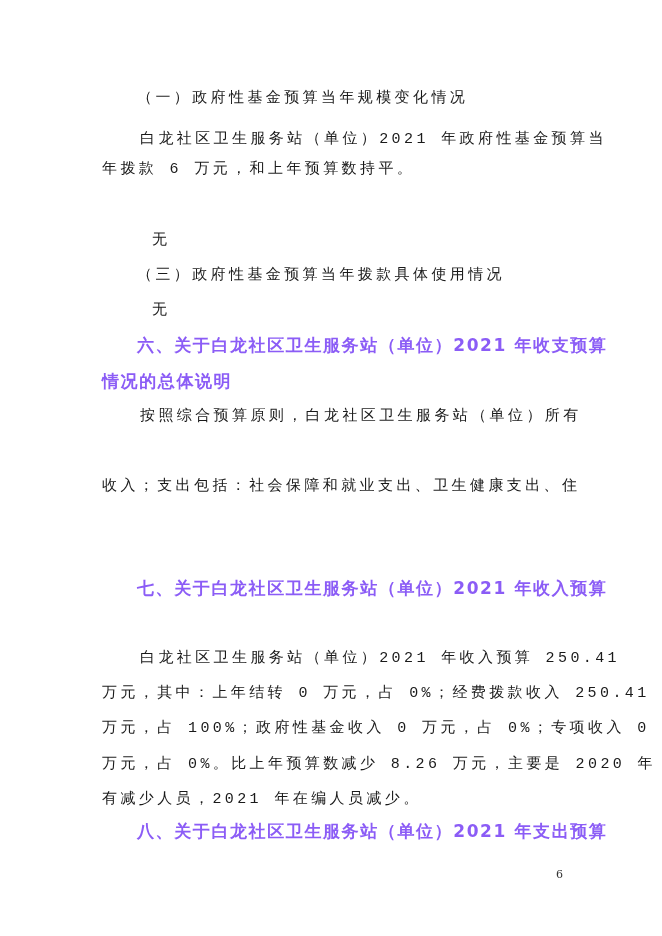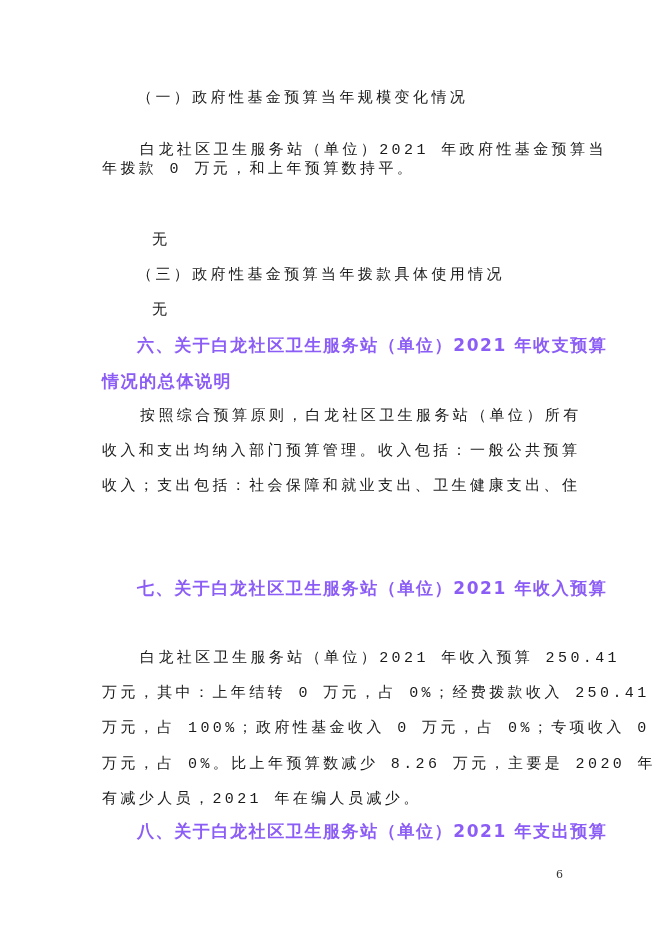--- a/index.html
+++ b/index.html
@@ -34,30 +34,29 @@
     font-family: "DejaVu Serif", "Liberation Serif", serif;
     font-size: 11px;
     color: #333;
   }
 </style>
 </head>
 <body>
 
 <div class="page">
   <div class="line sub" style="top:88px">（一）政府性基金预算当年规模变化情况</div>
-  <div class="line indent" style="top:140px">白龙社区卫生服务站（单位）2021 年政府性基金预算当</div>
-  <div class="line" style="top:159px">年拨款 0 万元，和上年预算数持平。</div>
+  <div class="line indent" style="top:129px">白龙社区卫生服务站（单位）2021 年政府性基金预算当</div>
+  <div class="line" style="top:159px">年拨款 6 万元，和上年预算数持平。</div>
   <div class="line wu" style="top:230px">无</div>
   <div class="line sub" style="top:265px">（三）政府性基金预算当年拨款具体使用情况</div>
   <div class="line wu" style="top:300px">无</div>
 
   <div class="line heading indent" style="top:334px">六、关于白龙社区卫生服务站（单位）2021 年收支预算</div>
   <div class="line heading" style="top:370px">情况的总体说明</div>
   <div class="line indent" style="top:406px">按照综合预算原则，白龙社区卫生服务站（单位）所有</div>
-  <div class="line" style="top:441px">收入和支出均纳入部门预算管理。收入包括：一般公共预算</div>
   <div class="line" style="top:476px">收入；支出包括：社会保障和就业支出、卫生健康支出、住</div>
 
   <div class="line heading indent" style="top:577px">七、关于白龙社区卫生服务站（单位）2021 年收入预算</div>
   <div class="line indent" style="top:648px">白龙社区卫生服务站（单位）2021 年收入预算 250.41</div>
   <div class="line" style="top:683px">万元，其中：上年结转 0 万元，占 0%；经费拨款收入 250.41</div>
   <div class="line" style="top:718px">万元，占 100%；政府性基金收入 0 万元，占 0%；专项收入 0</div>
   <div class="line" style="top:754px">万元，占 0%。比上年预算数减少 8.26 万元，主要是 2020 年</div>
   <div class="line" style="top:789px">有减少人员，2021 年在编人员减少。</div>
 
   <div class="line heading indent" style="top:820px">八、关于白龙社区卫生服务站（单位）2021 年支出预算</div>

